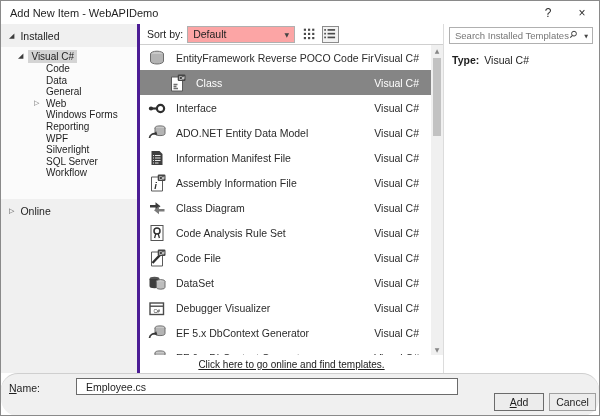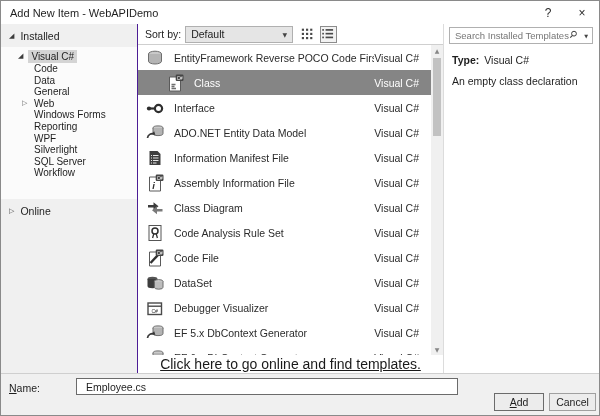--- a/index.html
+++ b/index.html
@@ -17,56 +17,56 @@
   
   .main{display:flex;height:349px;}
   
   .sidebar{width:136px;background:var(--panel-bg,#f0f0f0);font-size:10px;flex:none;overflow:hidden;}
   .group-header{display:flex;align-items:center;gap:6px;padding:6px 0 5px 8px;font-size:10.5px;}
   .group-header .glyph{font-size:7px;color:#3c3c3c;}
   .subtree{background:#fbfbfb;padding:3px 0 20px 0;}
   .tree-root{display:flex;align-items:center;gap:5px;padding-left:17px;line-height:13px;}
   .tree-root .glyph{font-size:7px;color:#3c3c3c;}
   .tree-root .lbl{background:var(--tree-highlight,#d4d4d4);padding:0 3px;font-size:10px;}
-  .tree-child{display:flex;align-items:flex-start;padding-left:21px;line-height:11.6px;font-size:10px;}
+  .tree-child{display:flex;align-items:flex-start;padding-left:33px;line-height:11.6px;font-size:10px;}
   .tree-child .exp{width:12px;font-size:7px;color:#5a5a5a;}
   
-  .middle{width:306px;background:#fff;display:flex;flex-direction:column;flex:none;border-left:1px solid #4c1d95;}
+  .middle{width:306px;background:#fff;display:flex;flex-direction:column;flex:none;border-left:3px solid #4c1d95;}
   .toolbar{height:21px;display:flex;align-items:center;padding-left:7px;font-size:10.5px;border-bottom:1px solid #cfcfcf;flex:none;}
   .sort-label{margin-right:4px;}
-  .sort-dropdown{width:108px;height:17px;border:1px solid #b0b0b0;background:#e5e5e5;display:flex;align-items:center;justify-content:space-between;padding:0 5px;font-size:10.5px;}
+  .sort-dropdown{width:108px;height:17px;border:1px solid #b0b0b0;background:#fca5a5;display:flex;align-items:center;justify-content:space-between;padding:0 5px;font-size:10.5px;}
   .sort-dropdown .glyph{font-size:6px;color:#444;}
   .viewbtns{display:flex;gap:3px;margin-left:7px;}
   .viewbtn{width:17px;height:17px;display:flex;align-items:center;justify-content:center;border:1px solid transparent;}
   .viewbtn.sel{border:1px solid #8c8c8c;background:#f2f2f2;}
   .listwrap{flex:1;display:flex;overflow:hidden;}
   .list{flex:1;overflow:hidden;}
   .row{height:25px;display:flex;align-items:center;padding-left:8px;}
   .row .ticon{width:20px;height:18px;margin-right:8px;flex:none;display:flex;align-items:center;}
   .row .tname{flex:1;font-size:10.5px;color:#2b2b2b;white-space:nowrap;overflow:hidden;}
   .row .tlang{font-size:10.5px;color:#2b2b2b;padding-right:12px;}
   .row.selected{background:var(--sel-bg,#858585);padding-left:28px;}
   .row.selected .tname,.row.selected .tlang{color:var(--sel-text,#fff);}
   .vscroll{width:12px;background:#f0f0f0;display:flex;flex-direction:column;align-items:center;flex:none;}
   .vscroll .arr{height:11px;font-size:6px;color:#868686;display:flex;align-items:center;justify-content:center;}
   .vscroll .track{flex:1;width:100%;position:relative;}
   .vscroll .thumb{position:absolute;top:2px;left:2px;width:8px;height:78px;background:#c2c2c2;}
   .linkrow{height:18px;display:flex;align-items:center;justify-content:center;flex:none;}
-  .linkrow a{font-size:14px;color:#1a1a1a;text-decoration:underline;cursor:pointer;}
+  .linkrow a{font-size:10px;color:#1a1a1a;text-decoration:underline;cursor:pointer;}
   
   .rightpanel{flex:1;background:#fff;border-left:1px solid #dcdcdc;padding:3px 6px 0 5px;overflow:hidden;}
   .searchbox{height:17px;border:1px solid #b0b0b0;display:flex;align-items:center;padding:0 4px 0 5px;background:#fff;}
   .search-ph{flex:1;font-size:9.5px;color:#767676;white-space:nowrap;overflow:hidden;}
   .search-btn{display:flex;align-items:center;gap:3px;}
   .search-btn .glyph{font-size:5px;color:#444;}
   .details{padding:10px 2px 0 3px;font-size:10.5px;}
   .type-line{margin-bottom:9px;}
   .type-line b{margin-right:5px;}
   
-  .footer{height:43px;background:var(--panel-bg,#f0f0f0);border-top:1px solid #cfcfcf;position:relative;font-size:10.5px;}
+  .footer{height:43px;background:var(--panel-bg,#f0f0f0);border-top:1px solid #cfcfcf;position:relative;font-size:10.5px;border-radius:17px;}
   .name-label{position:absolute;left:8px;top:8px;}
   .name-input{position:absolute;left:75px;top:4px;width:382px;height:17px;border:1px solid #6b6b6b;font-size:10.5px;padding:0 4px 0 9px;font-family:"Liberation Sans",sans-serif;background:#fff;color:#1e1e1e;outline:none;}
   .btns{position:absolute;right:3px;bottom:5px;display:flex;gap:5px;}
   .btn{height:18px;font-size:10.5px;background:#ececec;border:1px solid #a0a0a0;display:flex;align-items:center;justify-content:center;color:#1e1e1e;}
   .btn.add{width:50px;border-color:#6b6b6b;}
   .btn.cancel{width:47px;}
   .mn{text-decoration:underline;}
   svg{display:block;}
 </style>
 </head>
@@ -356,21 +356,20 @@
                 <path d="M4.9 8.3 L1.8 11.4" stroke="#3e3e3e" stroke-width="1.7"></path>
               </svg>
             </span>
           <span class="glyph">▼</span>
         </span>
       </div>
       <div class="details">
         <div class="type-line">
           <b>Type:</b><span>Visual C#</span>
         </div>
-        <div>An empty class declaration</div>
       </div>
     </div>
 
   </div>
 
   <div class="footer">
     <span class="name-label"><span class="mn">N</span>ame:</span>
     <input class="name-input" value="Employee.cs" style="">
     <div class="btns">
       <div class="btn add"><span class="mn">A</span>dd</div>

